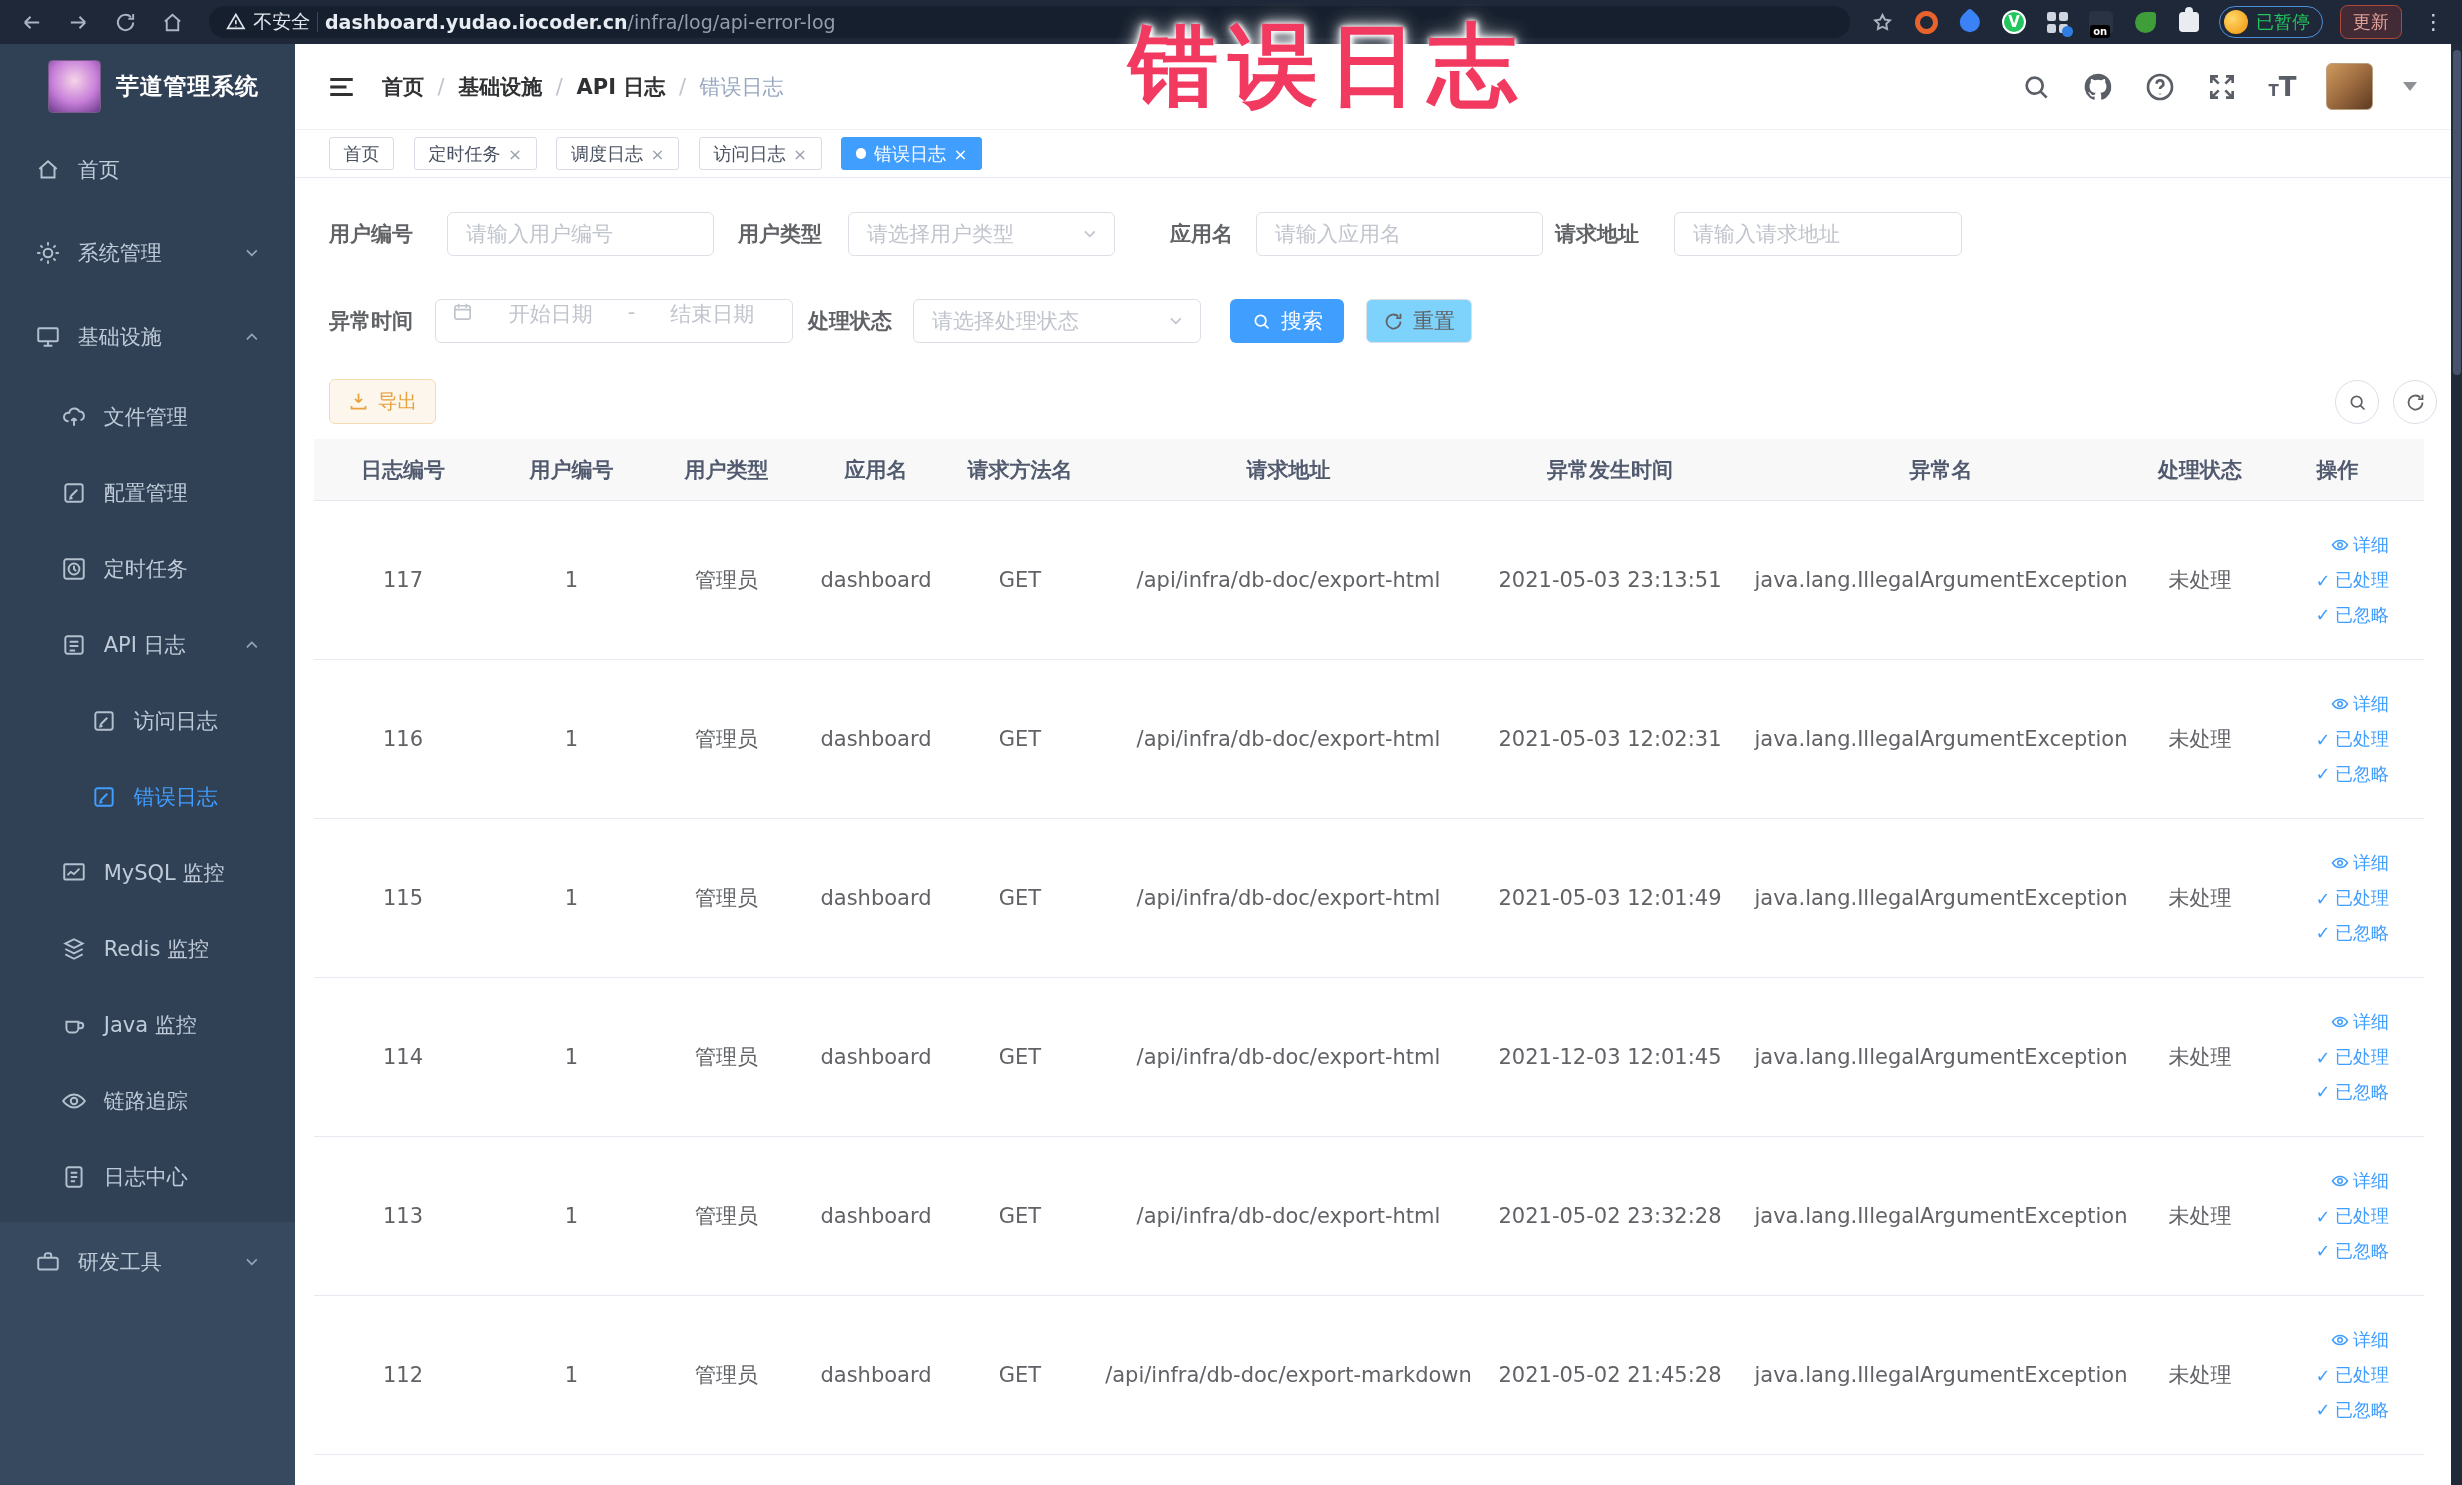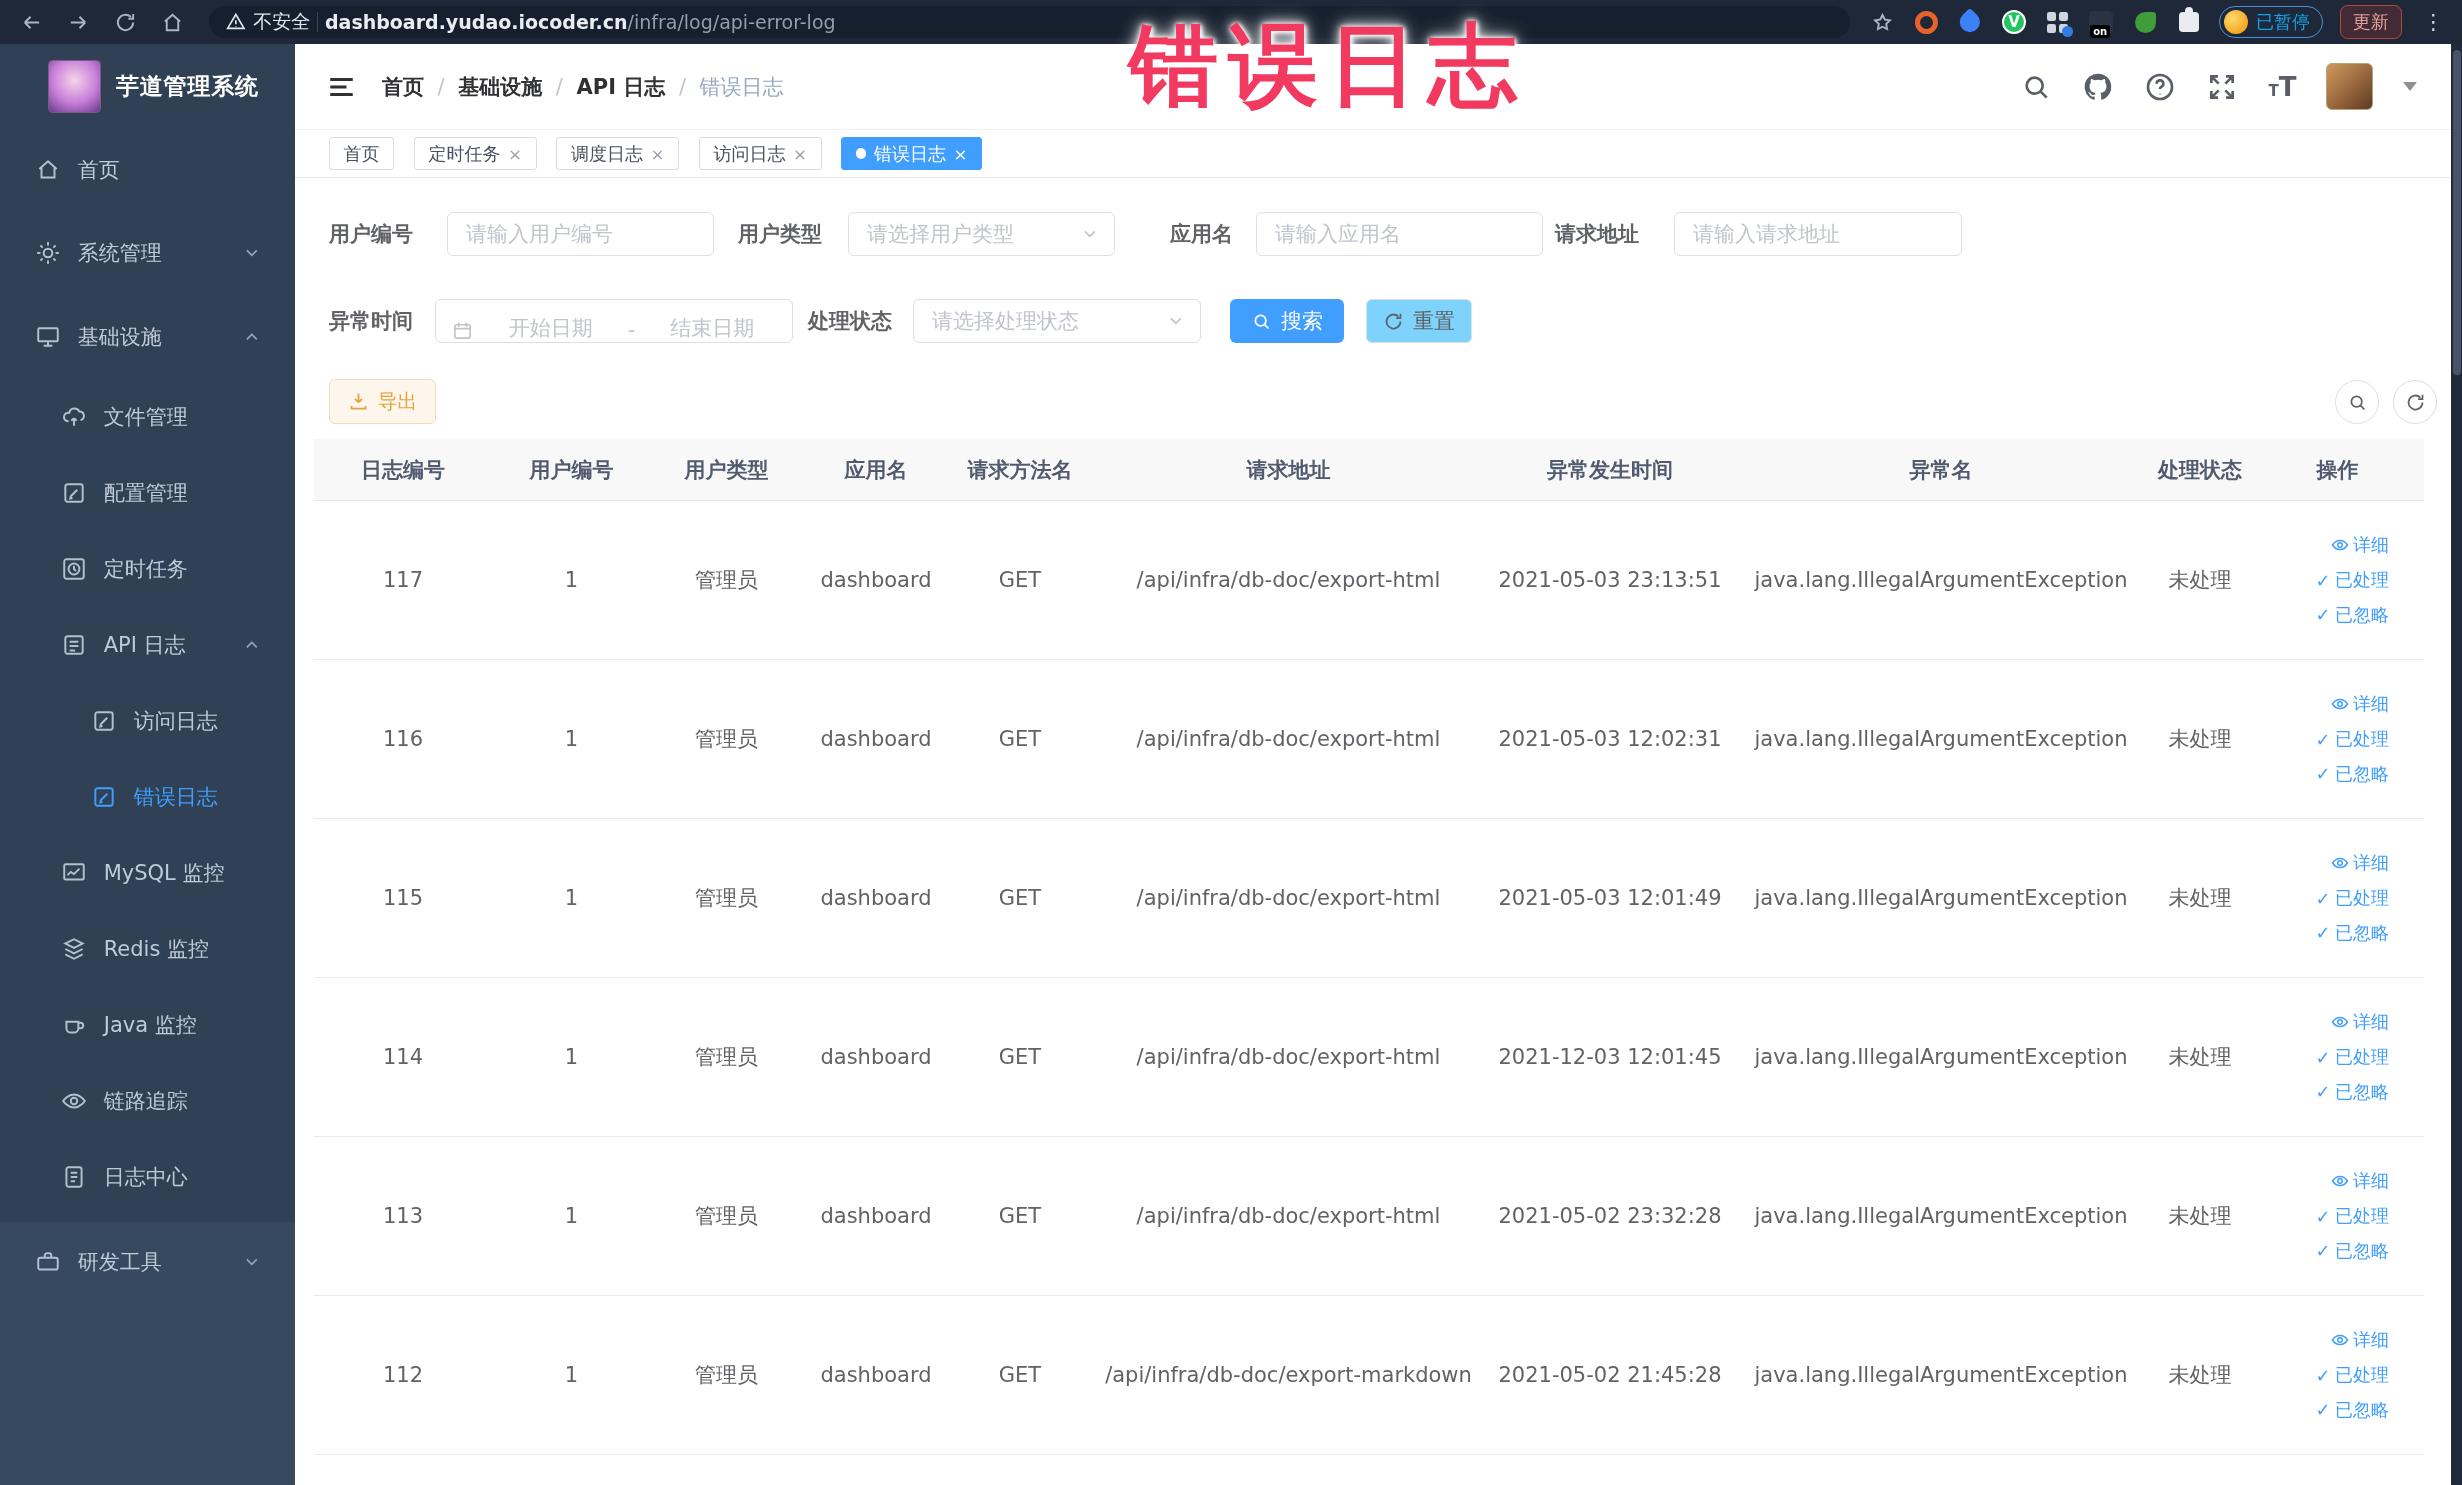--- a/index.html
+++ b/index.html
@@ -22,21 +22,21 @@
   .drop { width:19.7px; height:19.7px; background:#3b82f6; border-radius:3px 50% 50% 50%; transform:rotate(45deg); }
   .vgreen { width:24px; height:24px; background:#22c55e; border:2.3px solid #fff; border-radius:50%; color:#fff; font-size:15px; font-weight:700; display:flex; align-items:center; justify-content:center; }
   .gridic { width:21px; height:21px; display:grid; grid-template-columns:1fr 1fr; gap:3px; position:relative; }
   .gridic i { background:#cfd6e0; border-radius:2.3px; }
   .gridic .dot { position:absolute; right:-4.5px; bottom:-4.5px; width:10.6px; height:10.6px; background:#2f7de1; border-radius:50%; }
   .onsw { width:24px; height:23px; background:#2a3344; border-radius:4.5px; position:relative; }
   .onsw b { position:absolute; left:0.8px; bottom:-4.5px; background:#000000; color:#fff; font-size:10px; border-radius:3px; padding:0.8px 3px; font-weight:700; }
   .sprout { width:21px; height:21px; background:#3f9d3a; border-radius:50% 3px 50% 50%; }
   .puzzle { width:19.7px; height:19.7px; background:#e9edf2; border-radius:3.8px; position:relative; }
   .puzzle::after { content:""; position:absolute; top:-5.3px; left:6px; width:8.3px; height:8.3px; background:#e9edf2; border-radius:50%; }
-  .pill-paused { display:flex; align-items:center; gap:7.6px; border:1.5px solid #4a90d9; border-radius:16.7px; padding:3px 12px 3px 4.5px; color:#0ea5e9; font-size:18px; flex:none; }
+  .pill-paused { display:flex; align-items:center; gap:7.6px; border:1.5px solid #4a90d9; border-radius:16.7px; padding:3px 12px 3px 4.5px; color:#22c55e; font-size:18px; flex:none; }
   .emoji { width:24px; height:24px; border-radius:50%; background:radial-gradient(circle at 35% 35%, #ffd96b, #f5a623 70%); position:relative; }
   .pill-update { border:1.5px solid #b0493c; background:rgba(160,55,45,.28); border-radius:7.6px; padding:3.8px 12px; color:#e0a199; font-size:18px; flex:none; }
   .kebab { color:#cfd6e0; font-size:21px; padding:0 4.5px; flex:none; }
 
   
   .scrollbar { position:absolute; right:0; top:44px; width:10.6px; bottom:0; background:#202a38; z-index:4; }
   .scrollbar .thumb { position:absolute; top:6px; left:1.5px; width:7.6px; height:325px; border-radius:3.8px; background:#46536a; }
 
   
   .sidebar { position:absolute; left:0; top:44px; width:295px; bottom:0; background:#304156; color:#bfcbd9; z-index:2; }
@@ -74,21 +74,21 @@
   .tag.active .x { color:#fff; }
   .tag .dot { width:10.6px; height:10.6px; border-radius:50%; background:#fff; }
 
   
   .content { position:absolute; left:295px; top:179px; right:10.6px; bottom:0; background:#fff; z-index:1; }
   .flabel { position:absolute; font-size:21px; font-weight:600; color:#606266; line-height:44px; height:44px; }
   .finput { position:absolute; height:44px; }
   .finput input { width:100%; height:44px; border:0.8px solid #dcdfe6; border-radius:6px; font-size:21px; color:#606266; padding:0 18px; outline:none; font-family:inherit; background:#fff; }
   .finput input::placeholder { color:#c0c4cc; }
   .finput .caret { position:absolute; right:15px; top:12px; width:19.7px; height:19.7px; color:#c0c4cc; pointer-events:none; }
-  .datebox { position:absolute; height:44px; border:0.8px solid #dcdfe6; border-radius:6px; display:flex; align-items:flex-end; padding:0 15px; gap:12px; color:#c0c4cc; font-size:21px; }
+  .datebox { position:absolute; height:44px; border:0.8px solid #dcdfe6; border-radius:6px; display:flex; align-items:flex-start; padding:0 15px; gap:12px; color:#c0c4cc; font-size:21px; }
   .datebox .cal { width:23px; height:23px; color:#c0c4cc; flex:none; }
   .datebox .dph { flex:1; text-align:center; }
   .btn { position:absolute; height:44px; border-radius:6px; font-size:21px; display:flex; align-items:center; justify-content:center; gap:9px; cursor:pointer; border:0.8px solid transparent; }
   .btn-primary { background:#409eff; color:#fff; }
   .btn-plain { background:#7dd3fc; border-color:#dcdfe6; color:#606266; }
   .btn-warning { background:#fdf6ec; border-color:#f5dab1; color:#e6a23c; font-size:19.7px; }
   .bicon { width:21px; height:21px; }
   .circle-btn { position:absolute; width:44px; height:44px; border-radius:50%; border:0.8px solid #dcdfe6; background:#fff; display:flex; align-items:center; justify-content:center; color:#606266; cursor:pointer; }
   .circle-btn svg { width:21px; height:21px; }
 

